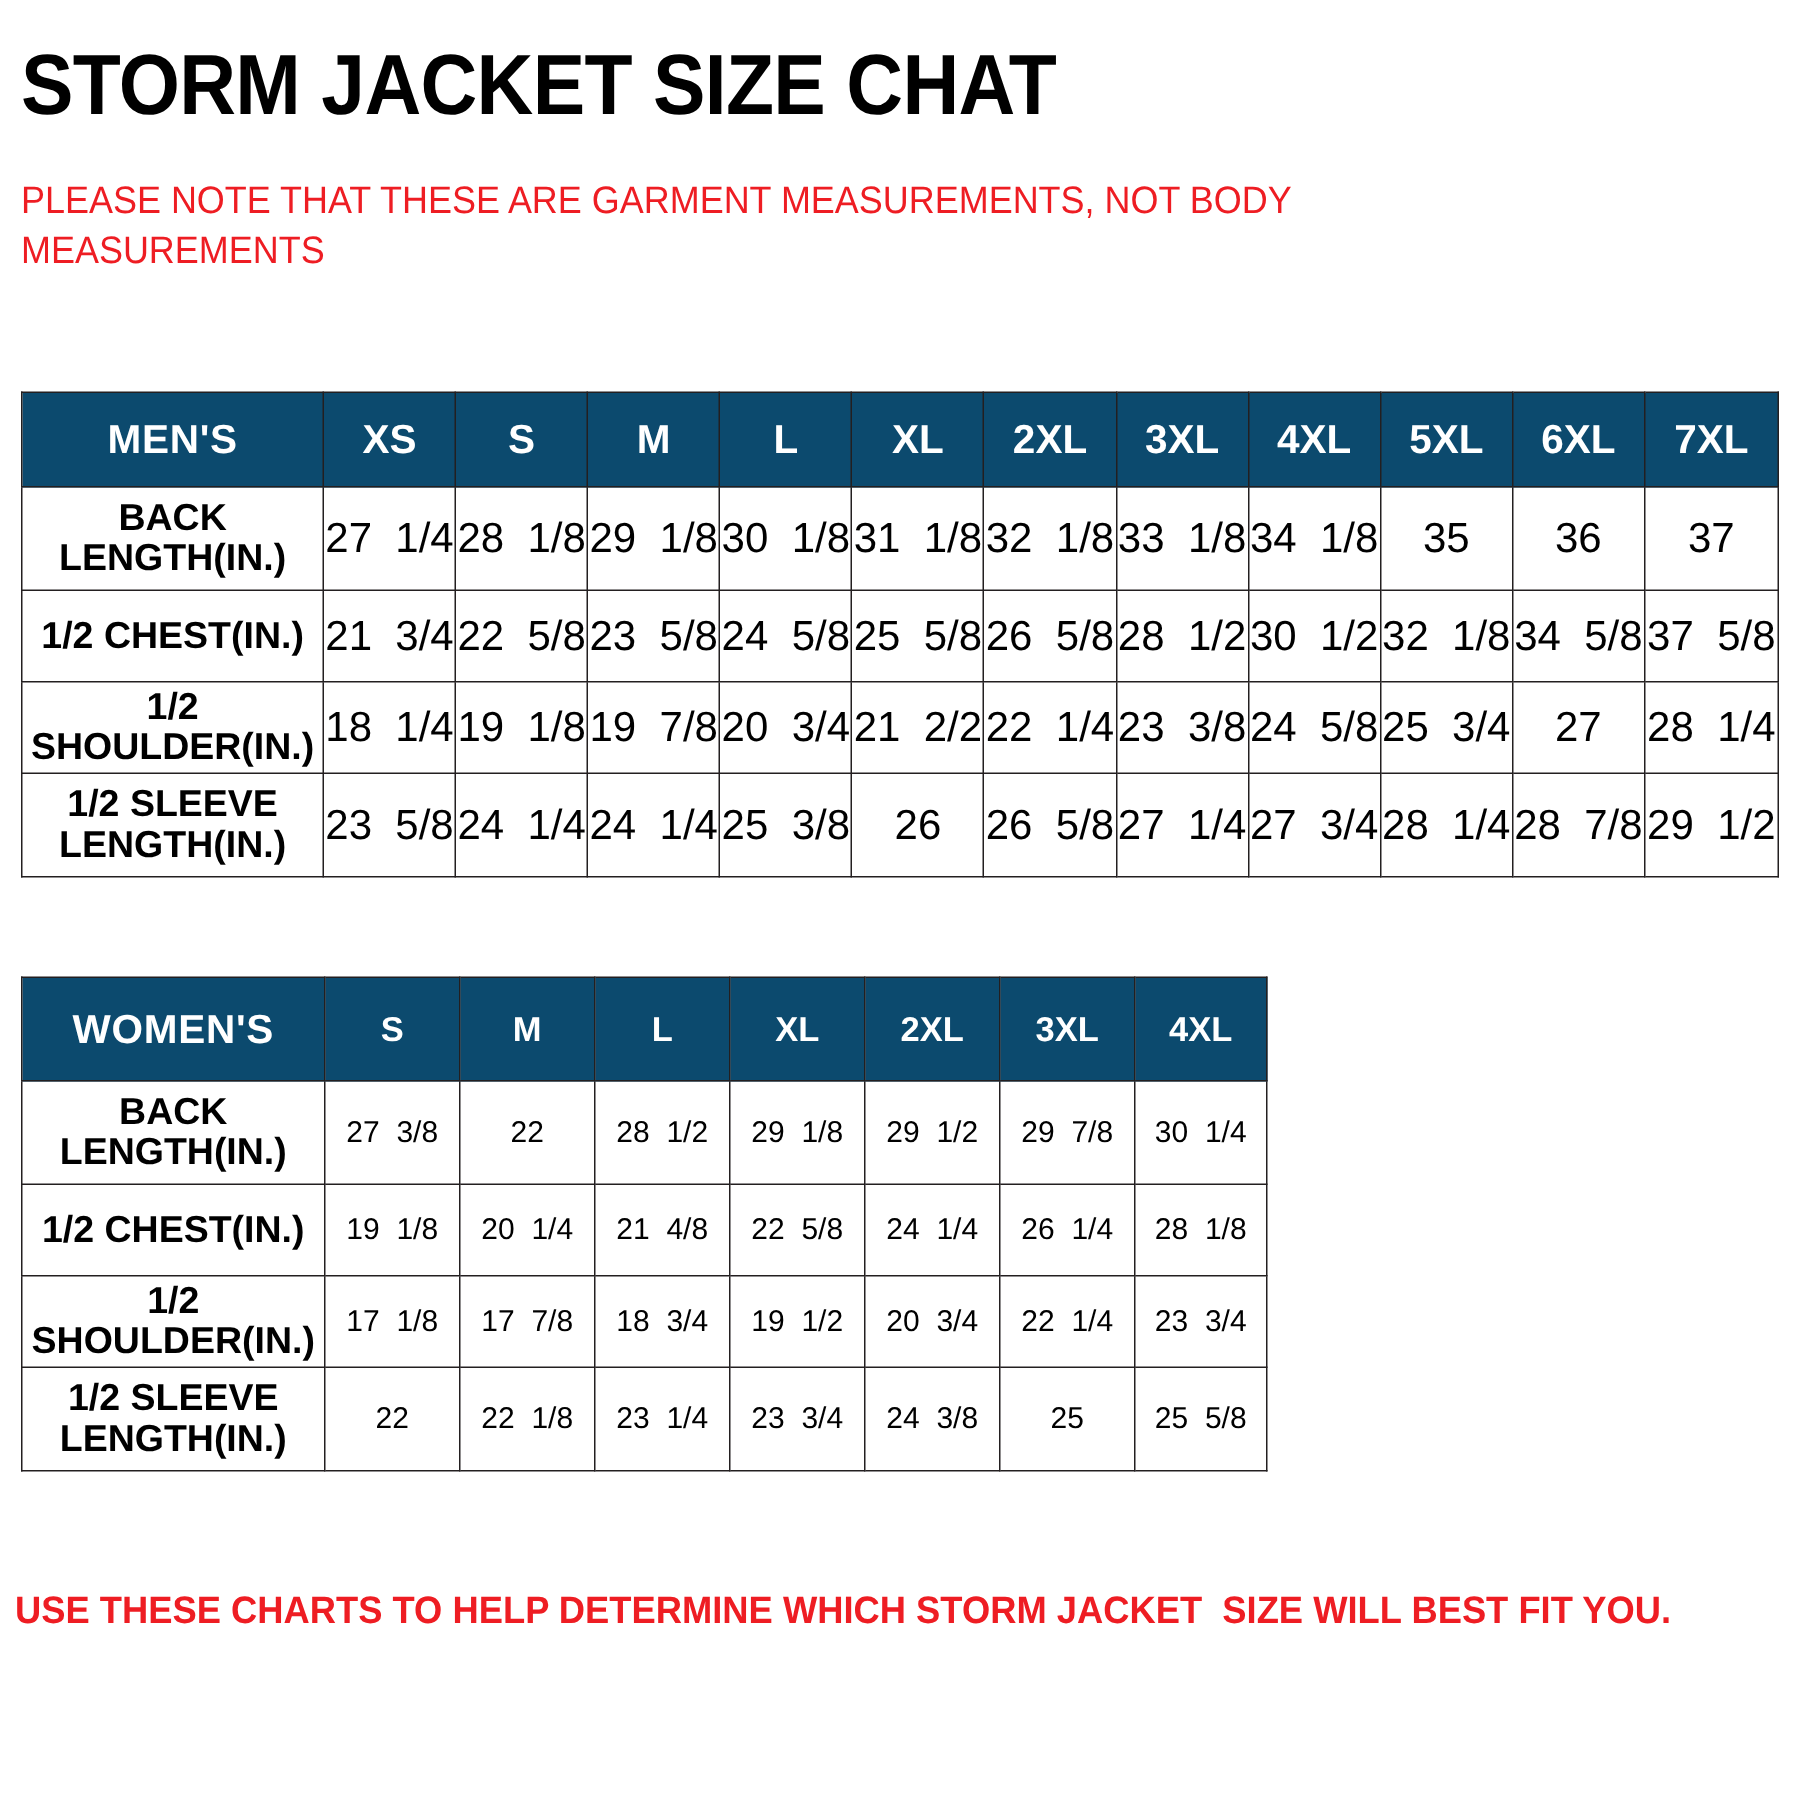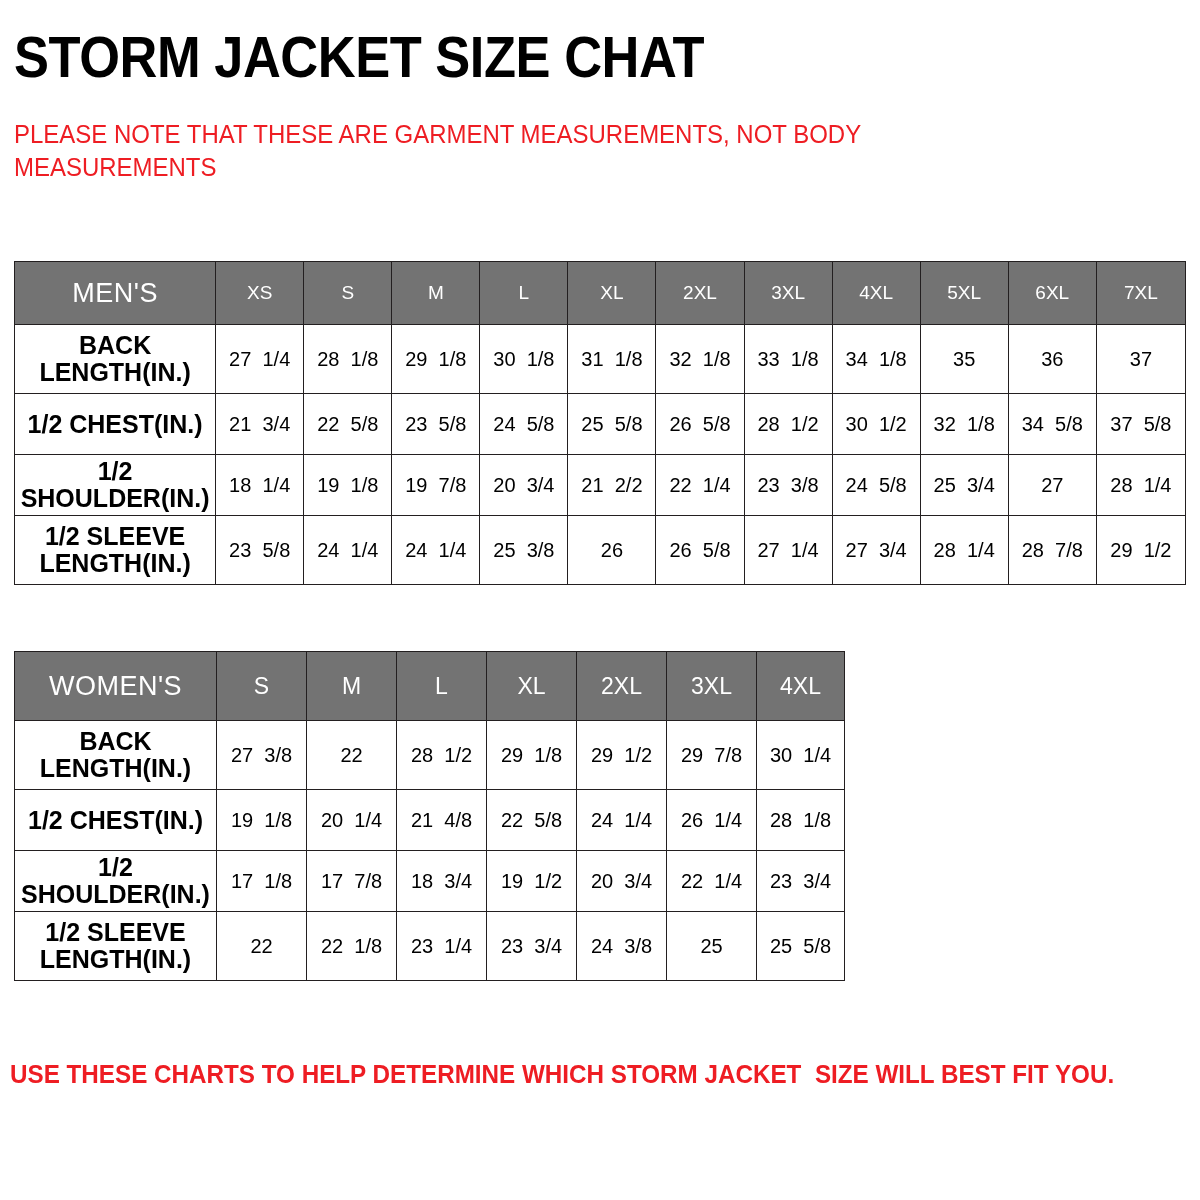--- a/index.html
+++ b/index.html
@@ -70,35 +70,35 @@
   }
   table.size-table td,
   table.size-table th {
     border: 1px solid #231f20;
     text-align: center;
     vertical-align: middle;
     color: #000000;
     padding: 0;
   }
   table.size-table thead th {
-    background: #737373;
+    background: #0c4a6e;
     color: #ffffff;
-    font-weight: normal;
+    font-weight: bold;
     border-color: #231f20;
   }
 
   
   #mens-table {
     left: 14px;
     top: 261px;
     width: 1172px;
   }
-  #mens-table thead th { height: 62px; font-size: 19px; }
+  #mens-table thead th { height: 62px; font-size: 27px; }
   #mens-table thead th.corner { font-size: 27px; letter-spacing: 0.5px; }
-  #mens-table tbody td { height: 60px; font-size: 20px; }
+  #mens-table tbody td { height: 60px; font-size: 28px; }
   #mens-table tbody td.rowlabel {
     font-weight: bold;
     font-size: 25px;
     line-height: 27px;
     padding: 0 2px;
   }
   #mens-table tbody tr.tall td { height: 68px; }
 
   
   #womens-table {

